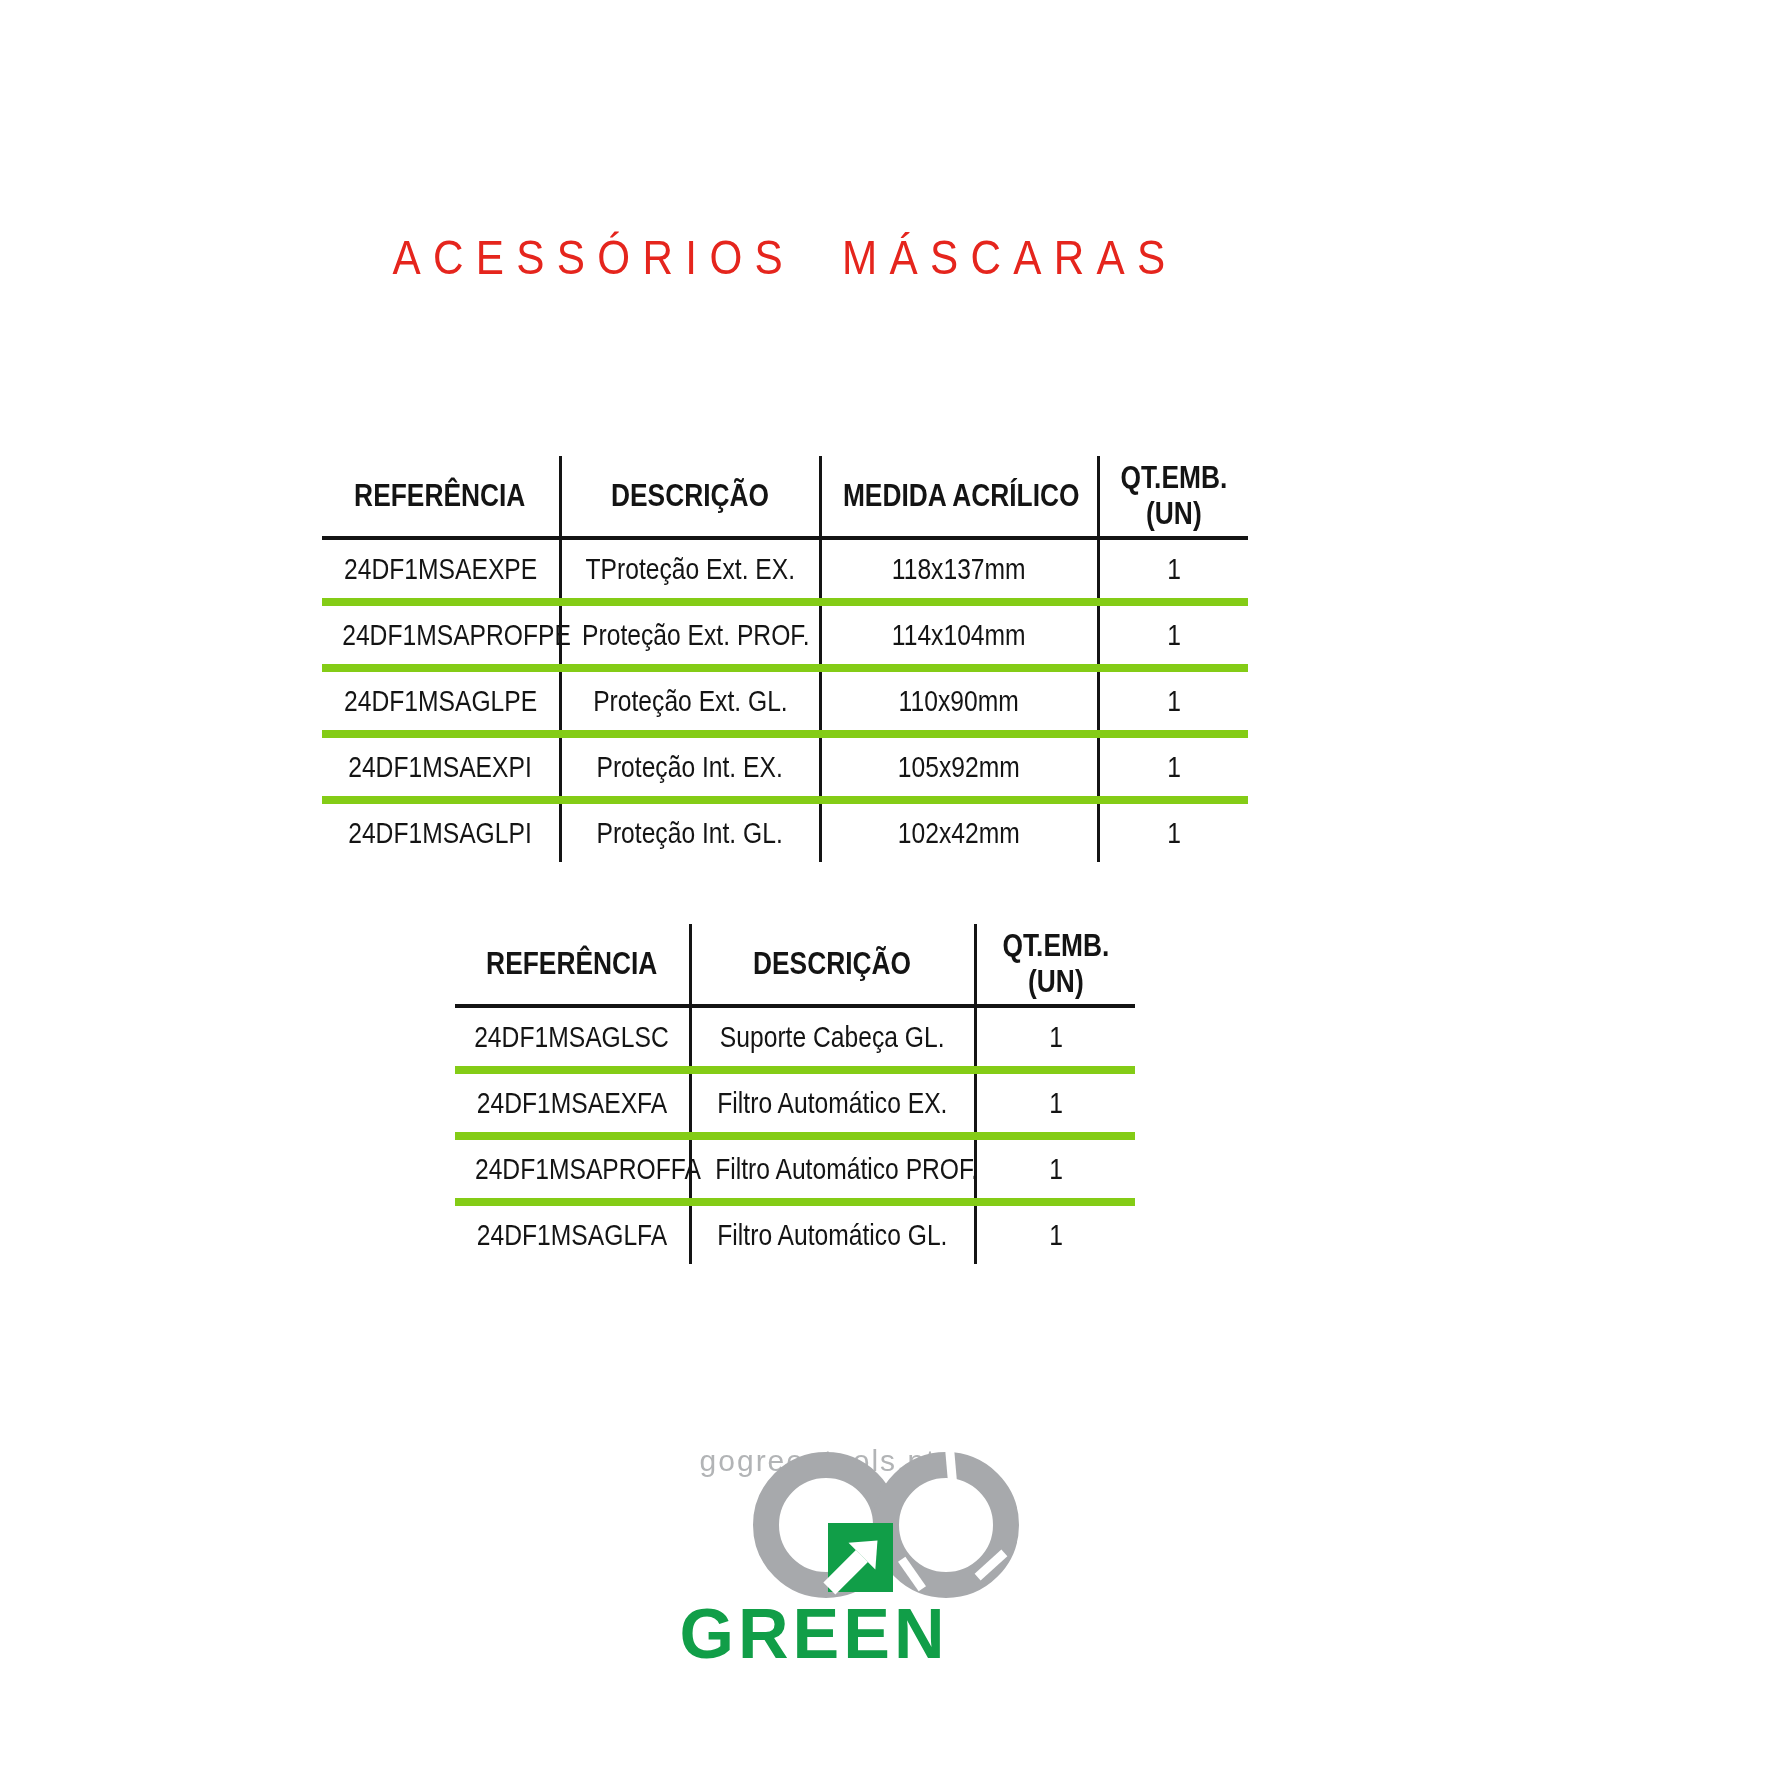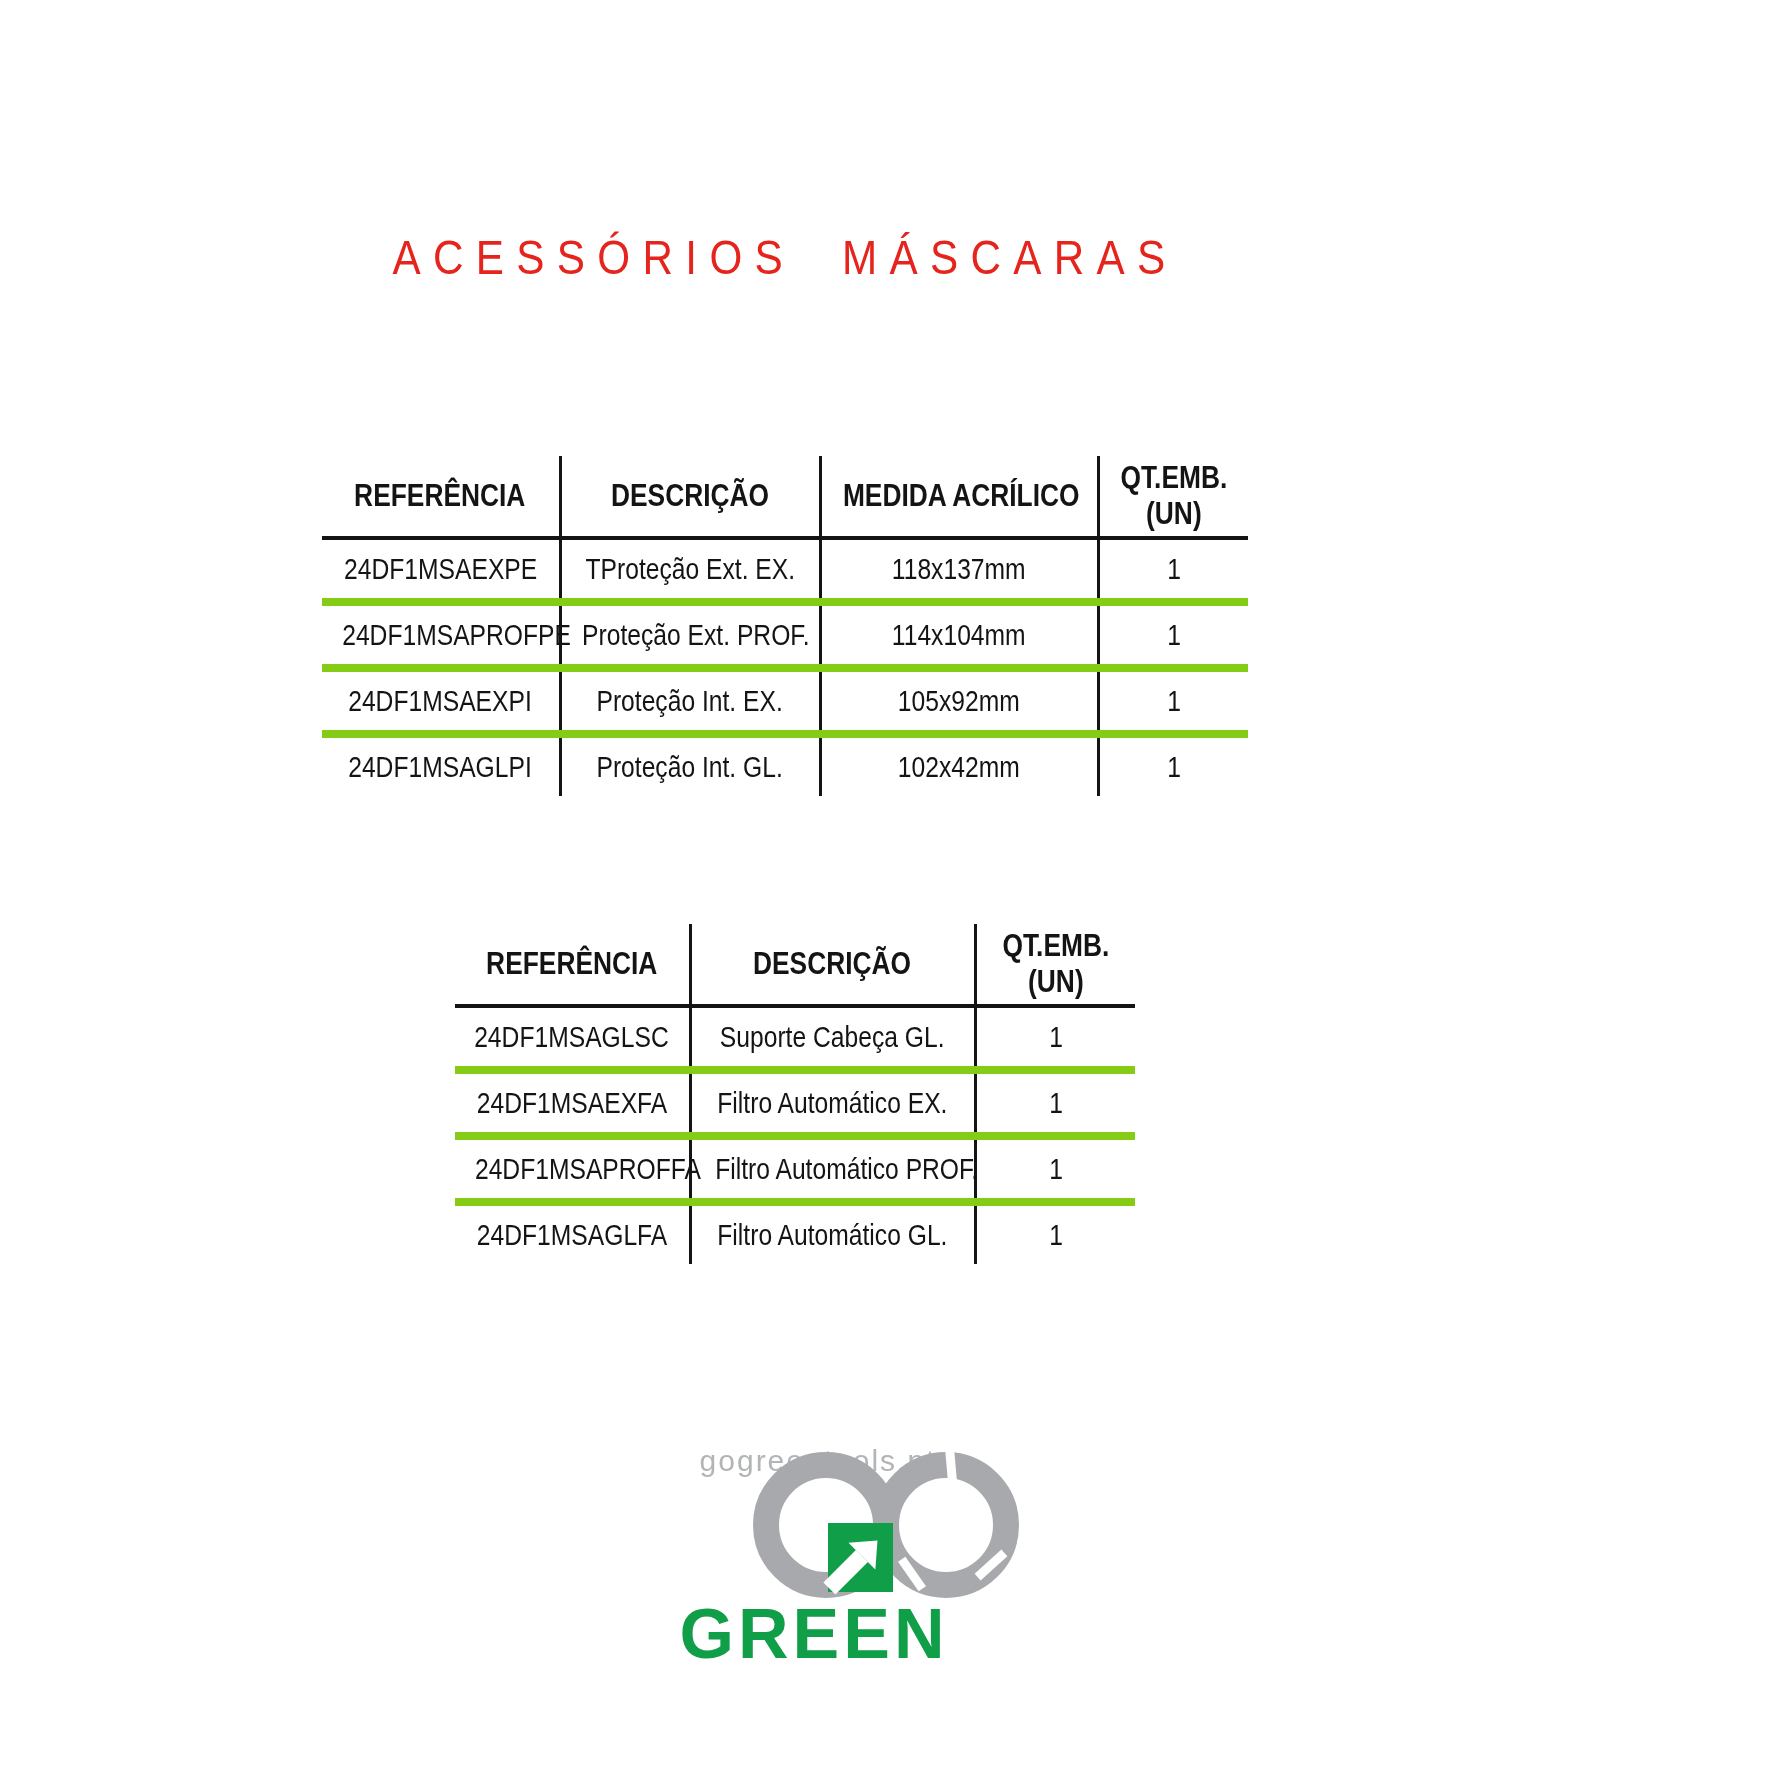--- a/index.html
+++ b/index.html
@@ -60,20 +60,26 @@
       <tr>
         <td><span class="c">24DF1MSAEXPE</span></td>
         <td><span class="c">TProteção Ext. EX.</span></td>
         <td><span class="c">118x137mm</span></td>
         <td><span class="c">1</span></td>
       </tr>
       <tr>
         <td><span class="c">24DF1MSAPROFPE</span></td>
         <td><span class="c">Proteção Ext. PROF.</span></td>
         <td><span class="c">114x104mm</span></td>
+        <td><span class="c">1</span></td>
+      </tr>
+      <tr>
+        <td><span class="c">24DF1MSAGLPE</span></td>
+        <td><span class="c">Proteção Ext. GL.</span></td>
+        <td><span class="c">110x90mm</span></td>
         <td><span class="c">1</span></td>
       </tr>
       <tr>
         <td><span class="c">24DF1MSAEXPI</span></td>
         <td><span class="c">Proteção Int. EX.</span></td>
         <td><span class="c">105x92mm</span></td>
         <td><span class="c">1</span></td>
       </tr>
       <tr class="last">
         <td><span class="c">24DF1MSAGLPI</span></td>

